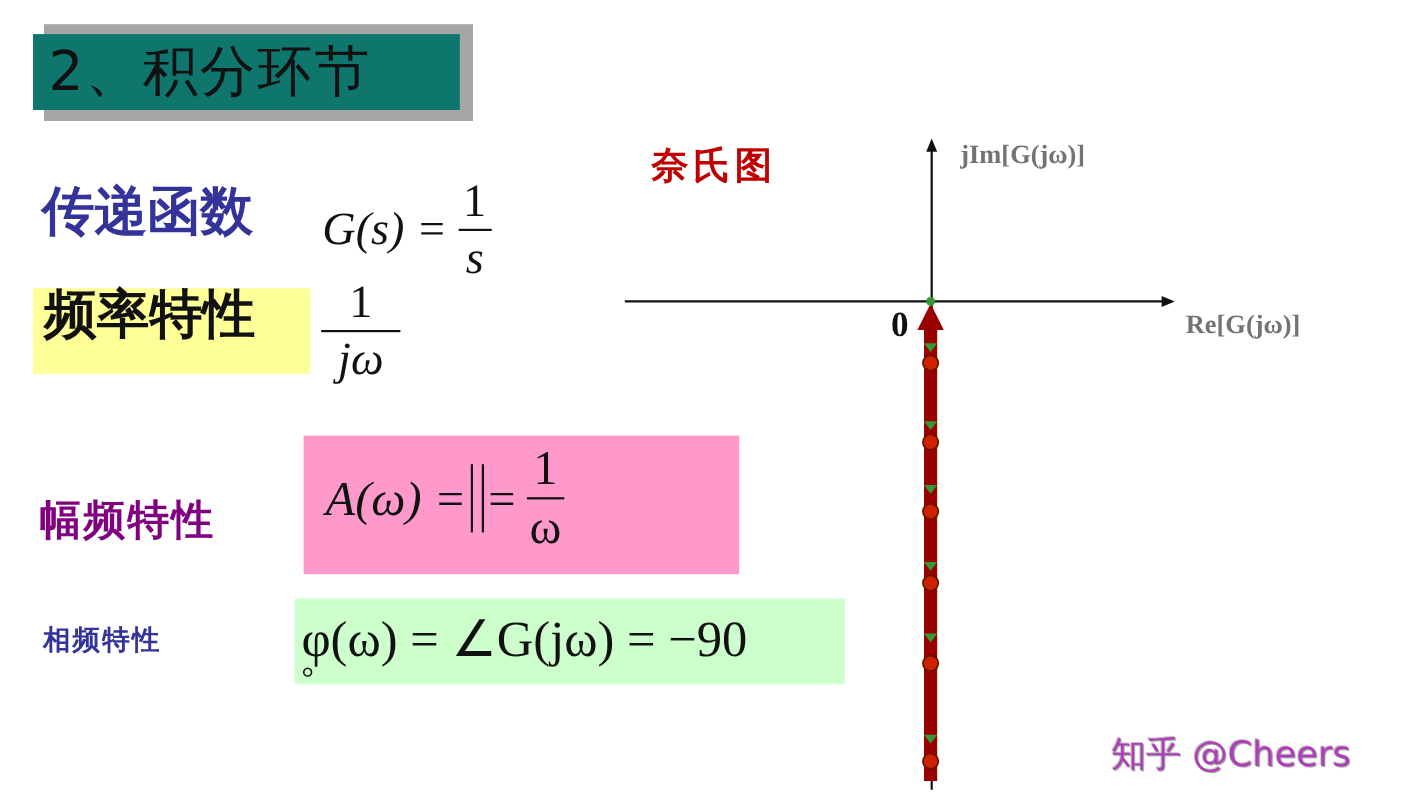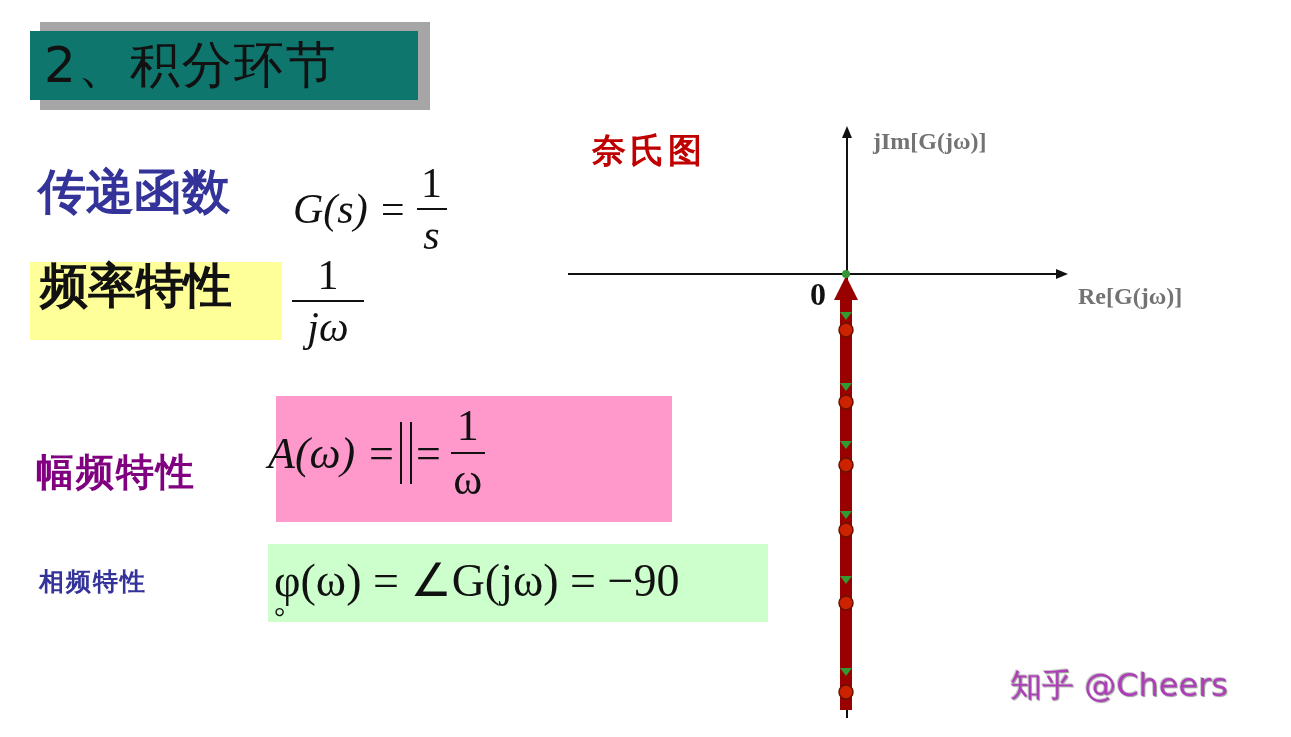--- a/index.html
+++ b/index.html
@@ -23,21 +23,21 @@
 
   .math { font-family:"Liberation Serif", serif; color:#111; display:flex; align-items:center; white-space:nowrap; }
   .frac { display:inline-flex; flex-direction:column; align-items:center; margin-left:10px; }
   .frac .num { line-height:1; }
   .frac .bar { height:2px; background:#111; align-self:stretch; margin:4px 0; }
   .frac .den { line-height:1; font-style:italic; }
 
   .eq-tf { left:293px; top:142px; font-size:42px;margin-top:20px; }
   .eq-freq { left:282px; top:254px; font-size:42px; }
   .amp-box { left:276px; top:396px; width:396px; height:126px; background:#ff99cc; }
-  .eq-amp { left:268px; top:404px; font-size:44px; }
+  .eq-amp { left:296px; top:404px; font-size:44px; }
   .phase-box { left:268px; top:544px; width:500px; height:78px; background:#ccffcc; }
   .eq-phase { left:274px; top:553px; font-size:46px;flex-direction:column; }
   .abs-bar { display:inline-block; width:2px; height:62px; background:#111; margin:0 4px; }
 
   .nyq-title { left:592px; top:128px; font-family:"DejaVu Sans", sans-serif; font-weight:900;
                font-size:34px; color:#c00000; letter-spacing:4px; }
   .axis-lbl { font-family:"Liberation Serif", serif; font-weight:bold; font-size:24px; color:#737373; }
   .im-lbl { left:873px; top:128px; }
   .re-lbl { left:1078px; top:254px;margin-top:29px; }
   .zero-lbl { left:810px; top:276px; font-family:"Liberation Serif", serif; font-weight:bold; font-size:32px; color:#111; }

